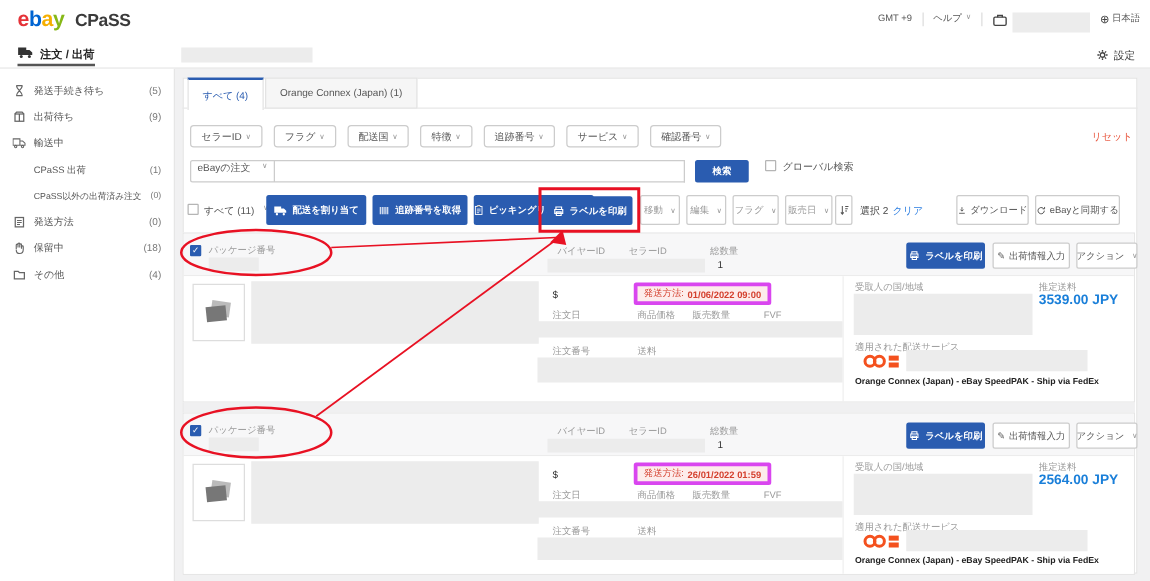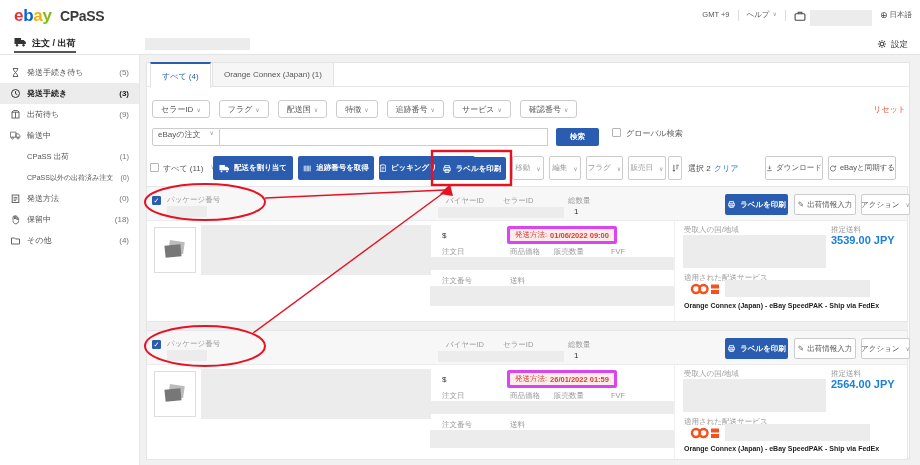--- a/index.html
+++ b/index.html
@@ -85,28 +85,20 @@
   </div>
 
   <div class="abs" style="left:0;top:55px;width:140px;height:410px;background:#fff;border-right:1px solid #e6e6e6;padding-top:7px">
     <div class="side-item">
       <svg width="11" height="11" viewBox="0 0 11 11">
           <path d="M3 1.5h5M3 9.5h5M3.2 1.5c0 3 4.6 5 4.6 8M7.8 1.5c0 3-4.6 5-4.6 8" fill="none" stroke="#666" stroke-width="1"></path>
         </svg>
       <span>発送手続き待ち</span>
       <span class="cnt">(5)</span>
     </div>
-    <div class="side-item sel">
-      <svg width="11" height="11" viewBox="0 0 11 11">
-          <circle cx="5.5" cy="5.5" r="4" fill="none" stroke="#333" stroke-width="1"></circle>
-          <path d="M5.5 3.2v2.5l1.8 1" fill="none" stroke="#333" stroke-width="1"></path>
-        </svg>
-      <span>発送手続き</span>
-      <span class="cnt" style="color:#222">(3)</span>
-    </div>
     <div class="side-item">
       <svg width="11" height="11" viewBox="0 0 11 11">
           <rect x="2" y="3.2" width="7" height="5.8" fill="none" stroke="#666" stroke-width="1"></rect>
           <path d="M2 3.2 3.3 1.6h4.4L9 3.2M5.5 3.2V9" fill="none" stroke="#666" stroke-width="1"></path>
         </svg>
       <span>出荷待ち</span>
       <span class="cnt">(9)</span>
     </div>
     <div class="side-item">
       <svg width="11" height="11" viewBox="0 0 13 10">

